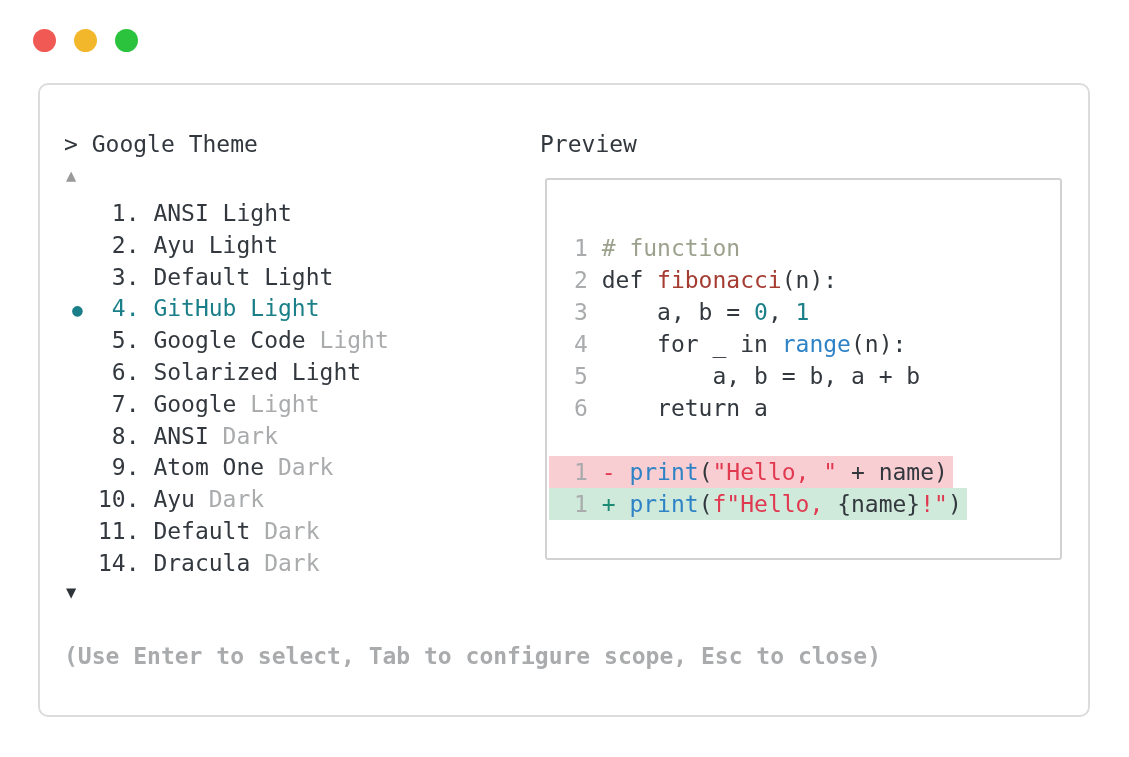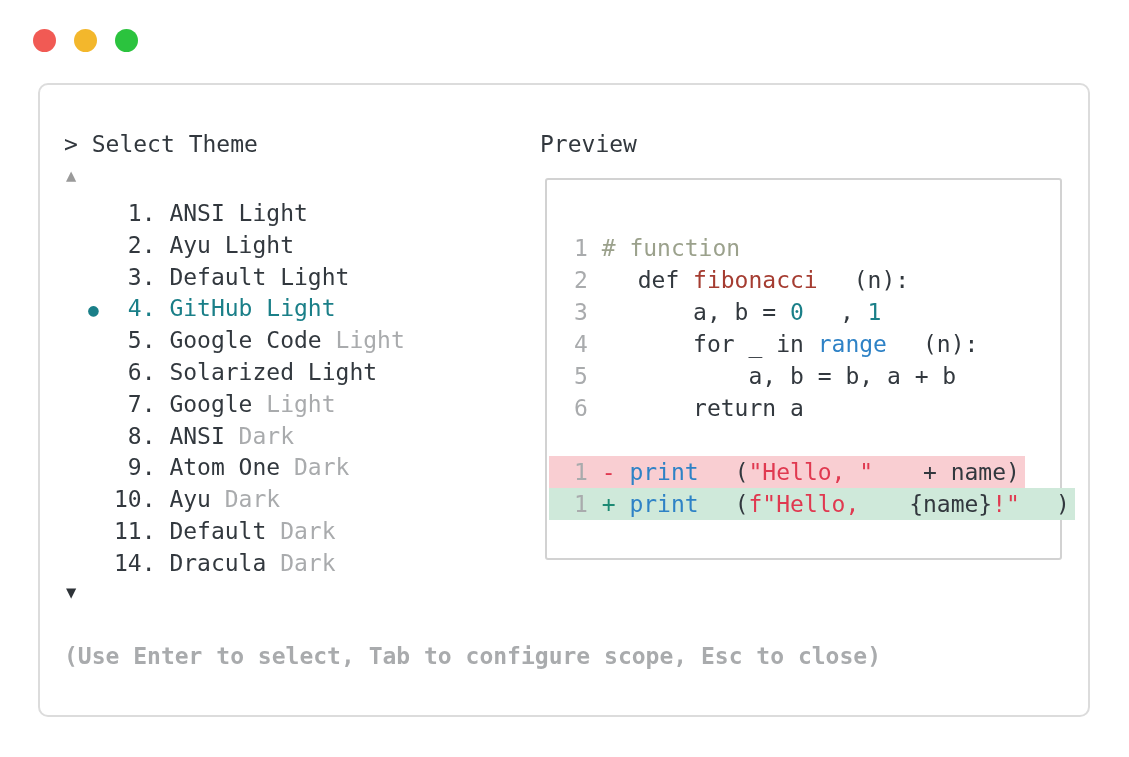--- a/index.html
+++ b/index.html
@@ -22,61 +22,61 @@
   
   .panel{
     position:absolute;left:38px;top:83px;width:1052px;height:634px;
     border:2px solid var(--panel-border);border-radius:10px;box-sizing:border-box;
     background:#fff;
   }
   .prompt{position:absolute;left:24px;top:46px;font-size:23px;white-space:pre;}
   .arrow-up{position:absolute;left:26px;top:80px;font-size:17px;color:#9a9a9a;line-height:20px;}
   .arrow-down{position:absolute;left:26px;top:497px;font-size:17px;color:#2e3338;line-height:20px;}
   .theme-list{position:absolute;left:0;top:113px;width:480px;}
-  .trow{height:31.8px;line-height:31.8px;padding-left:32px;font-size:23px;white-space:pre;cursor:default;margin-left:16px;}
+  .trow{height:31.8px;line-height:31.8px;padding-left:32px;font-size:23px;white-space:pre;cursor:default;}
   .bullet{display:inline-block;width:26px;color:var(--teal);font-size:18px;}
   .tnum{display:inline-block;width:3ch;text-align:right;margin-right:1ch;}
   .tname{color:var(--ink);}
   .muted-part{color:var(--muted);margin-left:1ch;}
   .trow.selected .tnum,.trow.selected .tname{color:var(--teal);}
   .hint{position:absolute;left:24px;top:558px;font-size:23px;color:var(--muted);white-space:pre;font-weight:bold;}
   
   .preview-title{position:absolute;left:500px;top:46px;font-size:23px;}
   .preview-box{
     position:absolute;left:505px;top:93px;width:517px;height:382px;
     border:2px solid var(--border);border-radius:3px;box-sizing:border-box;
     padding:52px 0 8px 2px;background:#fff;
   }
   .cl{height:32px;line-height:32px;font-size:23px;white-space:pre;}
   .lc{display:inline-block;height:32px;padding:0 5px 0 25px;}
   .bg-removed{background:var(--removed-bg);}
   .bg-added{background:var(--added-bg);}
   .lnum{display:inline-block;width:1ch;margin-right:1ch;color:var(--muted);}
-  .tok-d{color:var(--ink);margin-left:36px;}
+  .tok-d{color:var(--ink);}
   .tok-c{color:var(--comment);}
   .tok-r{color:var(--func-red);}
   .tok-s{color:var(--string-red);}
   .tok-b{color:var(--blue);}
   .tok-t{color:var(--teal);}
   .tok-p{color:var(--plus-green);}
 </style>
 </head>
 <body>
 
 <div class="stage">
 
   <div class="traffic">
     <div class="tl red"></div>
     <div class="tl yellow"></div>
     <div class="tl green"></div>
   </div>
 
   <div class="panel">
 
-    <div class="prompt"><span>&gt;</span><span> </span><span>Select Theme</span></div>
+    <div class="prompt"><span>&gt;</span><span> </span><span>Google Theme</span></div>
 
     <div class="arrow-up">▲</div>
 
     <div class="theme-list">
         <div class="trow"><span class="bullet"></span><span class="tnum">1.</span><span class="tname">ANSI Light</span></div>
         <div class="trow"><span class="bullet"></span><span class="tnum">2.</span><span class="tname">Ayu Light</span></div>
         <div class="trow"><span class="bullet"></span><span class="tnum">3.</span><span class="tname">Default Light</span></div>
         <div class="trow selected"><span class="bullet">●</span><span class="tnum">4.</span><span class="tname">GitHub Light</span></div>
         <div class="trow"><span class="bullet"></span><span class="tnum">5.</span><span class="tname">Google Code</span><span class="muted-part">Light</span></div>
         <div class="trow"><span class="bullet"></span><span class="tnum">6.</span><span class="tname">Solarized Light</span></div>

